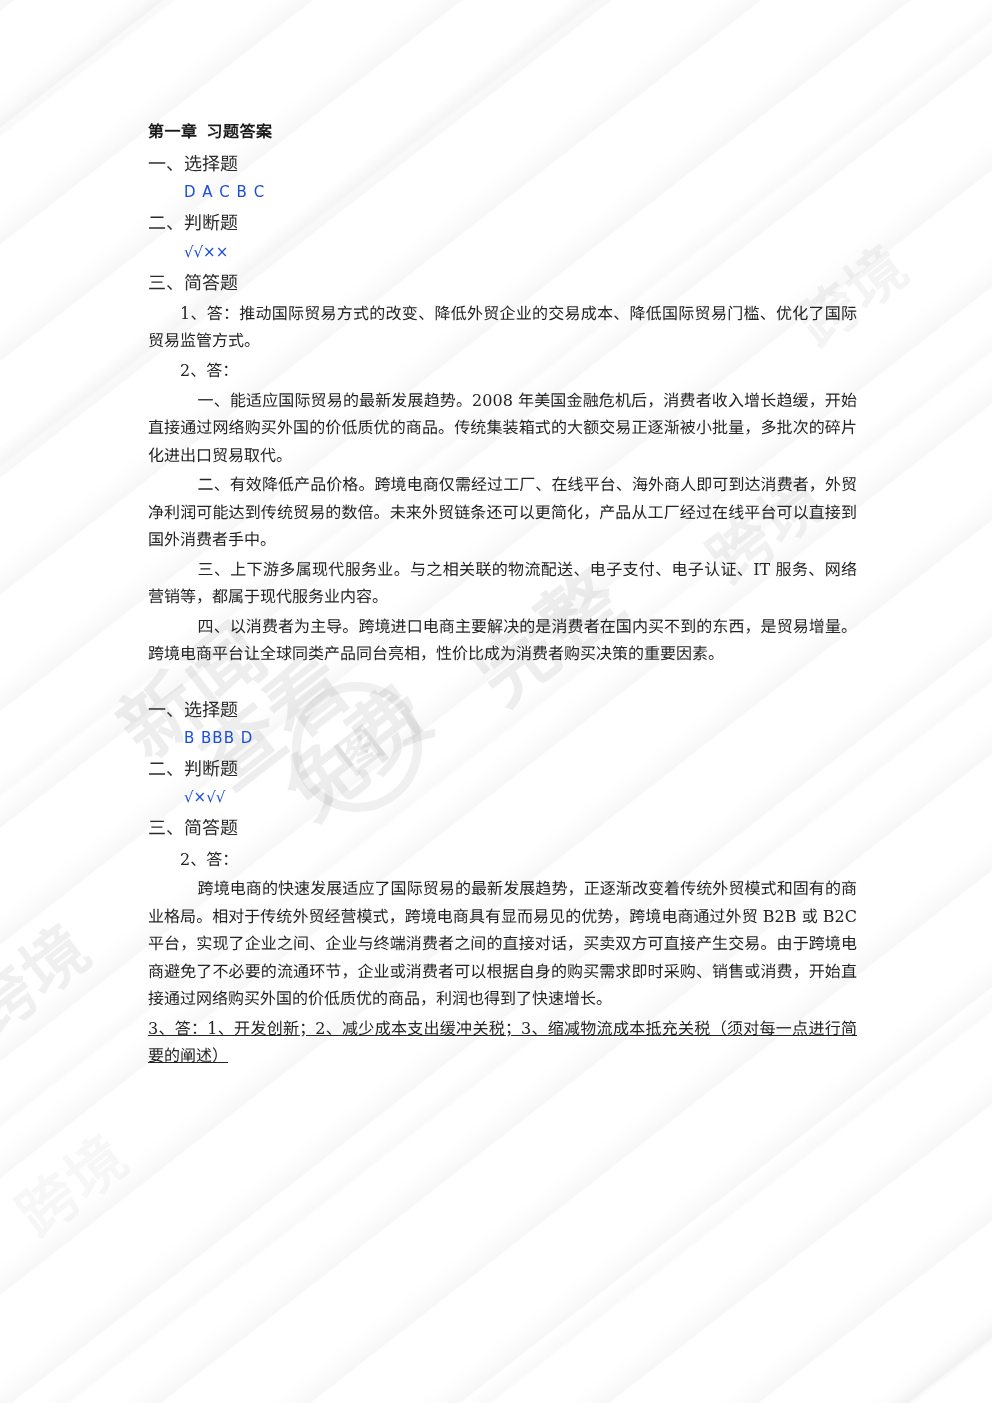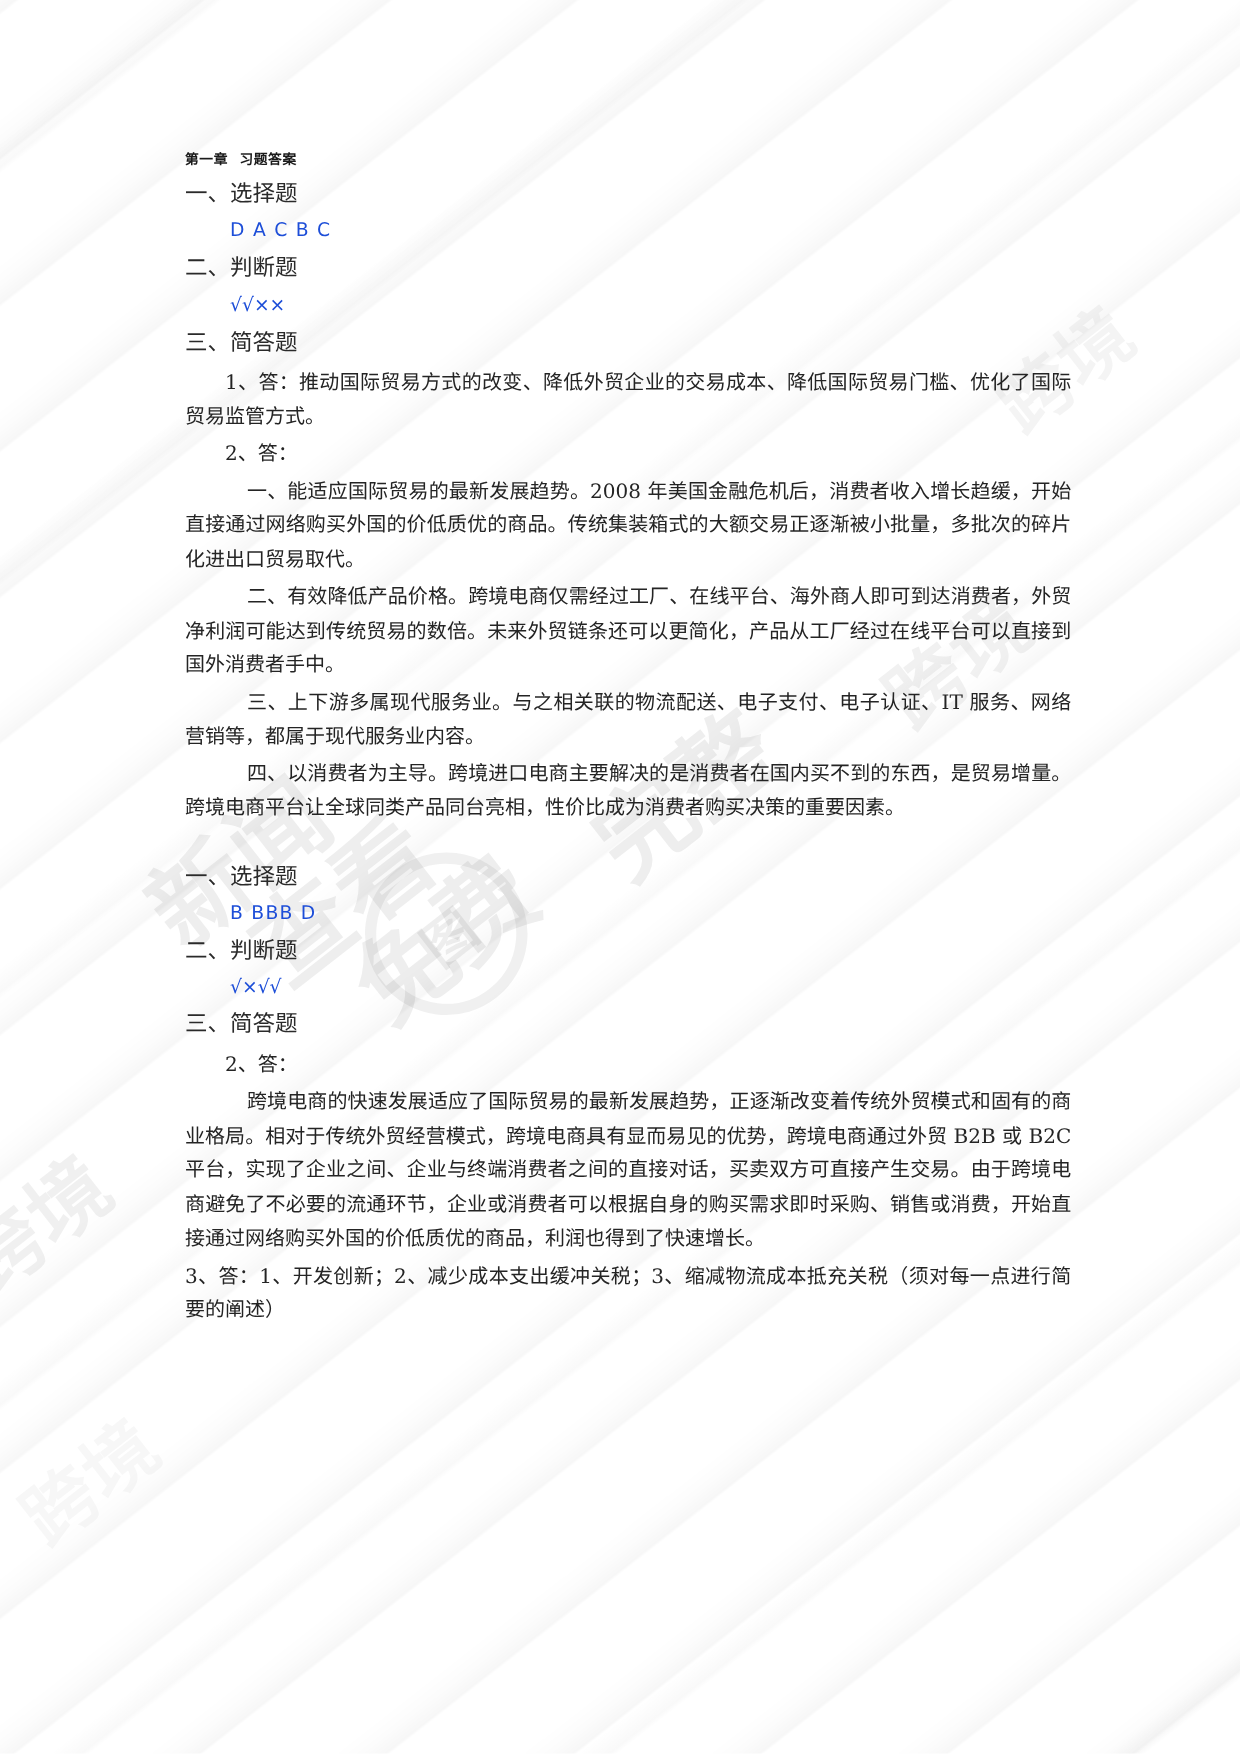--- a/index.html
+++ b/index.html
@@ -120,21 +120,21 @@
   
   .content {
     position: relative;
     z-index: 3;
     padding: 118px 135px 0 148px;
   }
 
   .chapter-title {
     font-family: "DejaVu Sans", "Liberation Sans", sans-serif;
     font-weight: 700;
-    font-size: 11px;
+    font-size: 16px;
     color: #1b1b1b;
     margin: 0 0 7px 0;
     letter-spacing: 0.5px;
   }
   .chapter-title .gap { display: inline-block; width: 9px; }
 
   .section-head {
     font-size: 18px;
     color: #2a2a2a;
     margin: 0 0 3px 0;
@@ -155,21 +155,21 @@
   .para {
     font-size: 16px;
     color: #242424;
     margin: 0 0 2px 0;
     line-height: 1.72;
     text-align: justify;
     text-justify: inter-ideograph;
     text-indent: 2em;
   }
   .para.sub { text-indent: 3.1em; }
-  .para.noindent { text-indent: 0; }
+  .para.noindent { text-indent: 0; text-decoration: underline; }
 
   .spacer-chapter { height: 25px; }
 
   .tail-blank { height: 260px; }
 </style>
 </head>
 <body>
 
 <div class="page">
 

